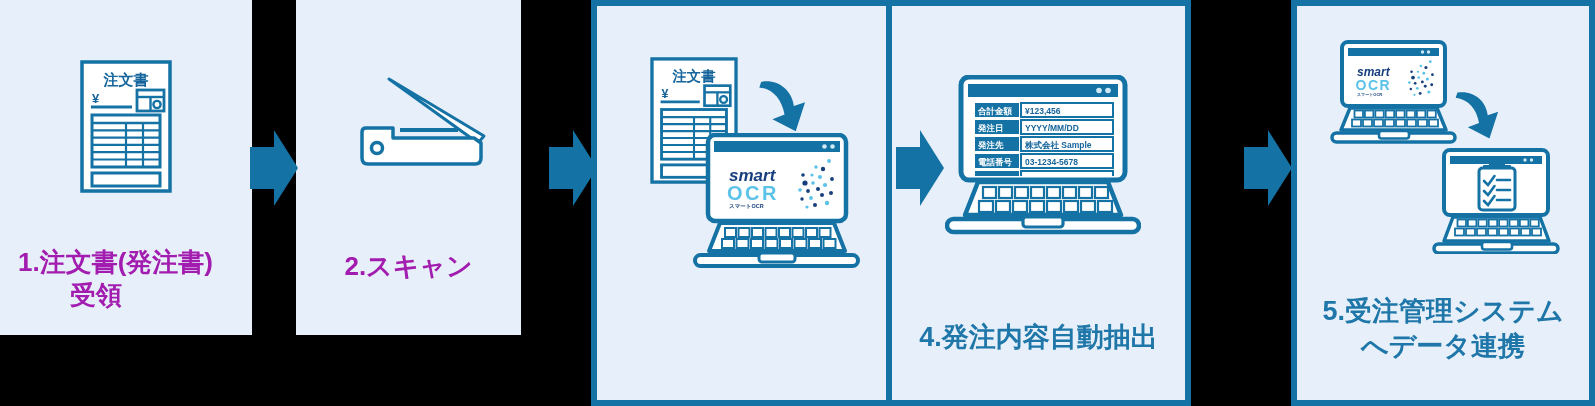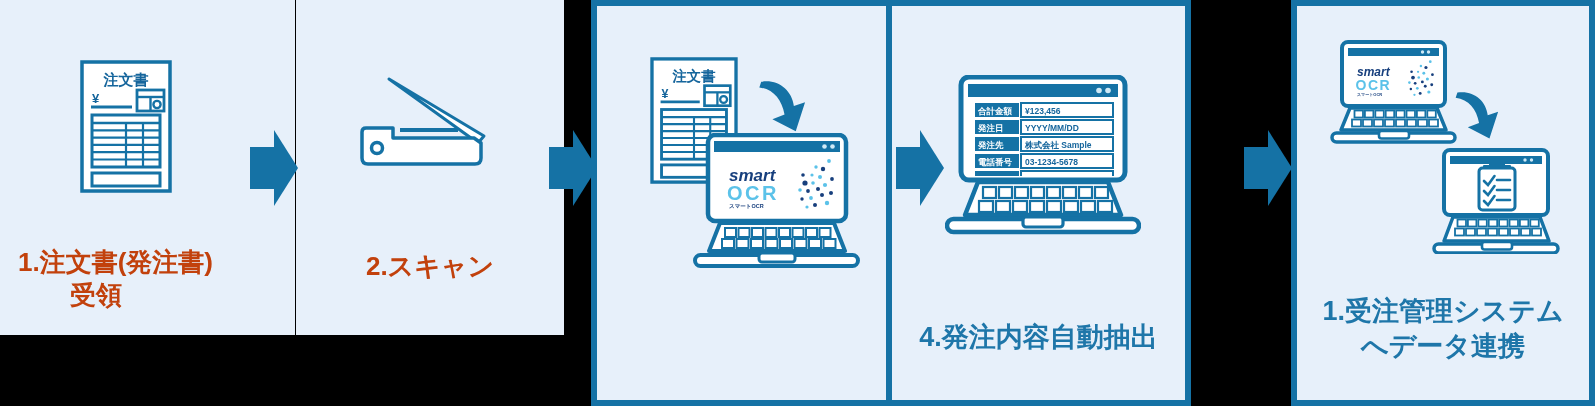--- a/index.html
+++ b/index.html
@@ -1,24 +1,24 @@
 <!DOCTYPE html>
 <html><head>
 <meta charset="utf-8">
 <style>
   html,body{margin:0;padding:0;}
   body{background:#000;width:1595px;height:406px;position:relative;overflow:hidden;
        font-family:"Liberation Sans",sans-serif;}
   .stage{position:absolute;left:0;top:0;width:1595px;height:406px;}
-  .panel{position:absolute;top:0;background:#e7f0fa;padding-left:43px;}
+  .panel{position:absolute;top:0;background:#e7f0fa;}
   .panel.plain{height:335px;}
   .panel.bordered{height:406px;border:6px solid #1572a5;box-sizing:border-box;}
   .flow-arrow{position:absolute;top:128px;width:48px;height:80px;z-index:5;}
   .step-label{position:absolute;font-weight:bold;white-space:nowrap;}
-  .dark-label{color:#c2410c;font-size:26px;line-height:33px;}
+  .dark-label{color:#a21caf;font-size:26px;line-height:33px;}
   .blue-label{color:#1e76a9;font-size:27px;line-height:35px;}
   .center{left:0;right:0;text-align:center;}
   svg{display:block;position:absolute;}
   text{font-family:"Liberation Sans",sans-serif;}
 </style>
 </head>
 <body>
 
 <div class="stage">
 
@@ -305,18 +305,18 @@
           <rect x="56" y="80.5" width="9" height="7"></rect>
         <rect x="67" y="80.5" width="9" height="7"></rect>
           <rect x="78" y="80.5" width="9" height="7"></rect>
         <rect x="89" y="80.5" width="9" height="7"></rect>
           <rect x="100" y="80.5" width="9" height="7"></rect>
       </g>
       <rect x="2" y="96" width="124" height="9" rx="4.5" fill="#fff" stroke="#1572a5" stroke-width="3.5"></rect>
       <rect x="50" y="94" width="30" height="7.5" rx="2.5" fill="#fff" stroke="#1572a5" stroke-width="2.6"></rect>
     </svg>
     <div class="step-label blue-label center" style="top:288px;">
-      <div>1.受注管理システム</div>
+      <div>5.受注管理システム</div>
       <div>へデータ連携</div>
     </div>
   </div>
 
 </div>
 
 </body></html>

